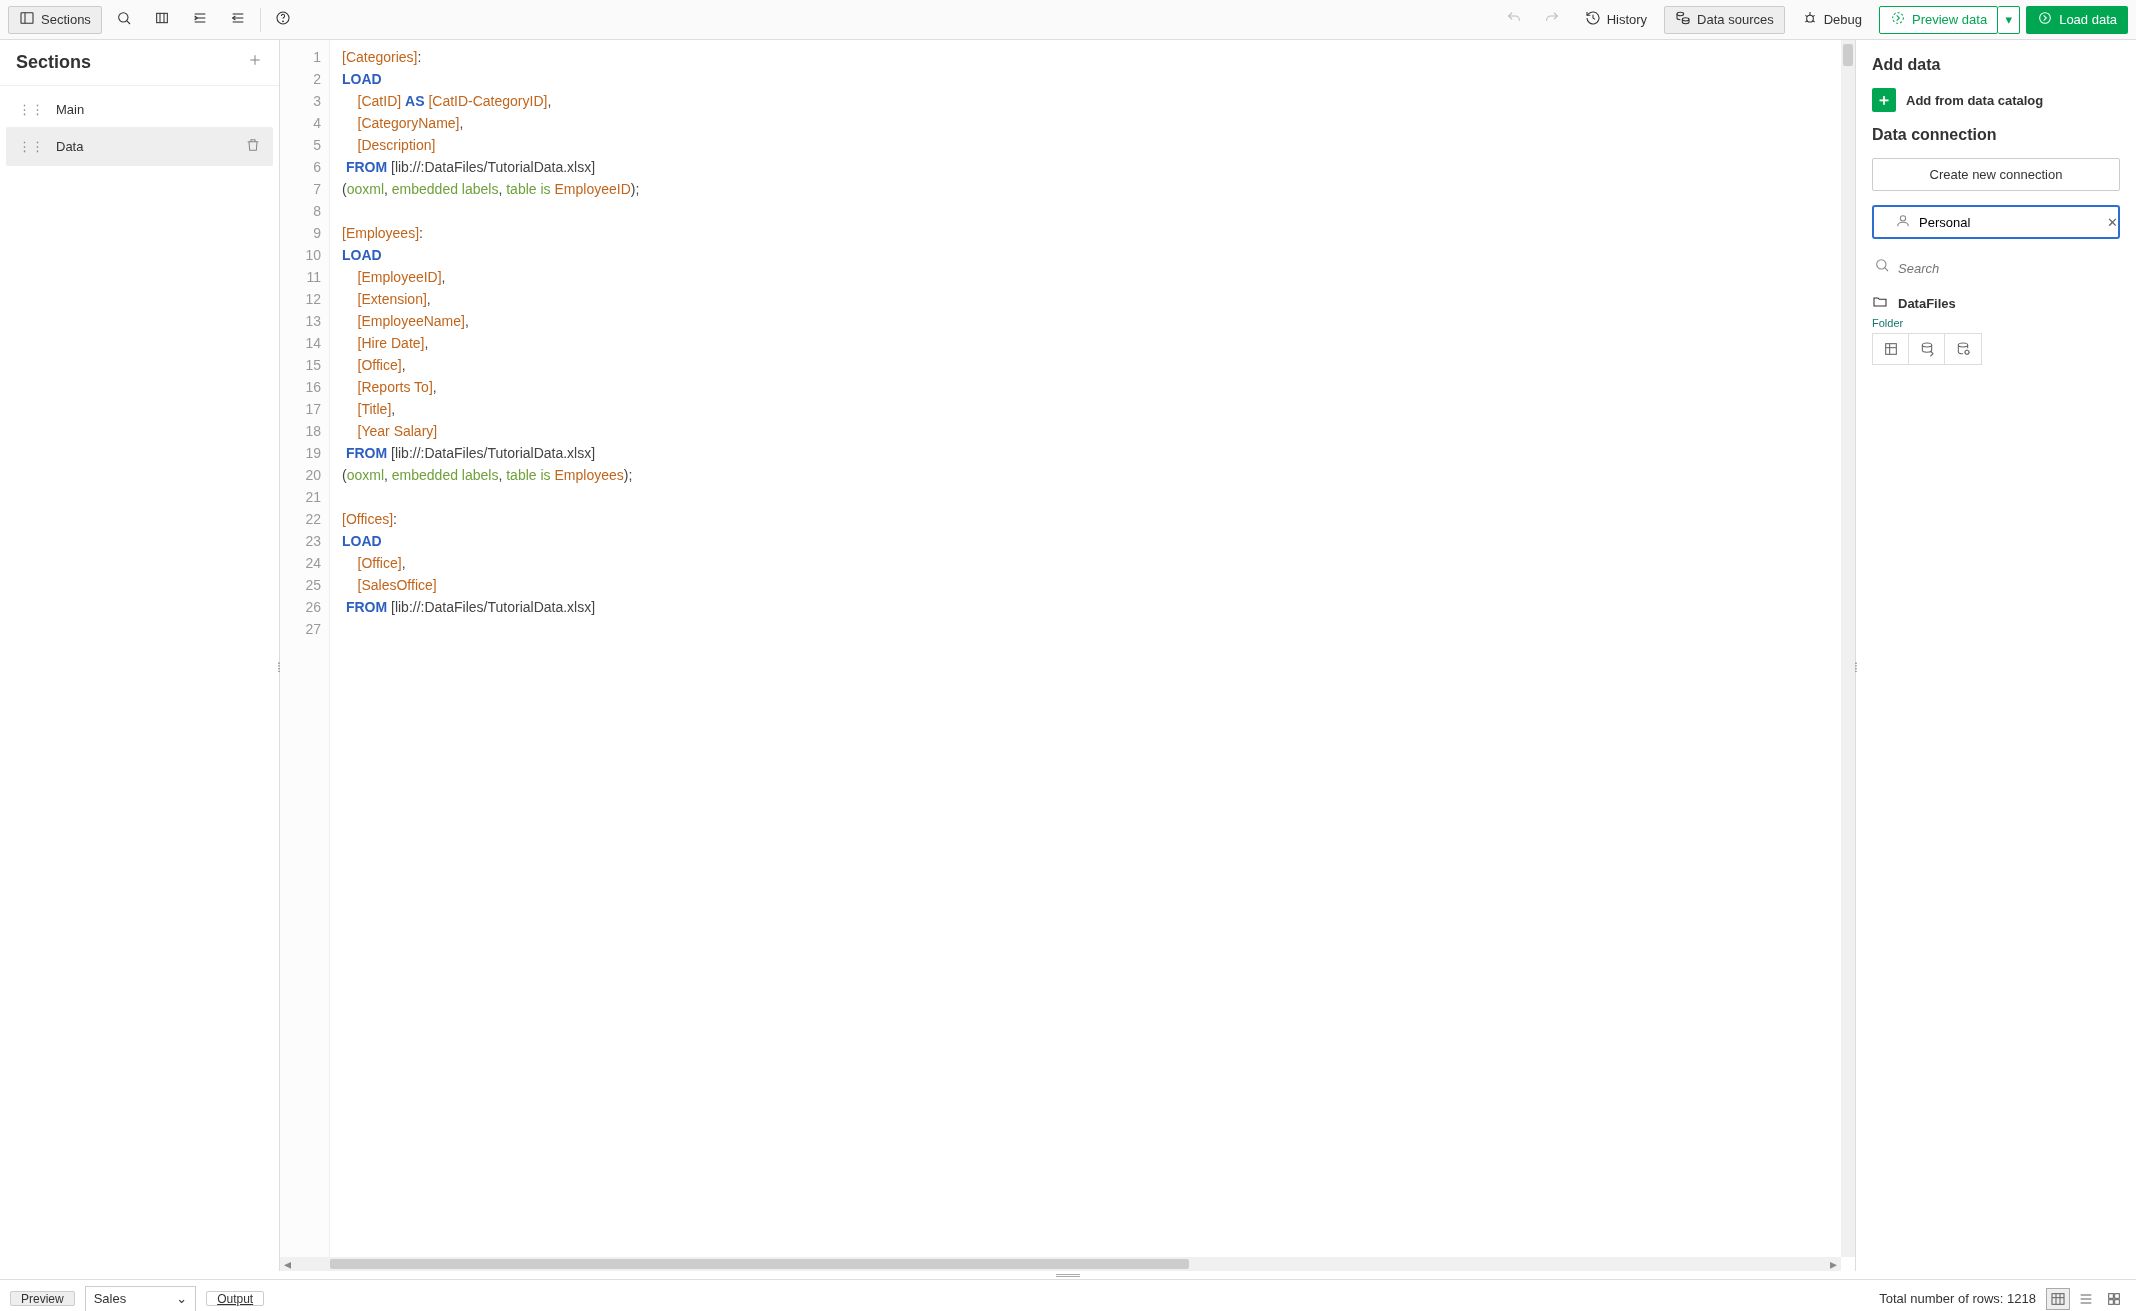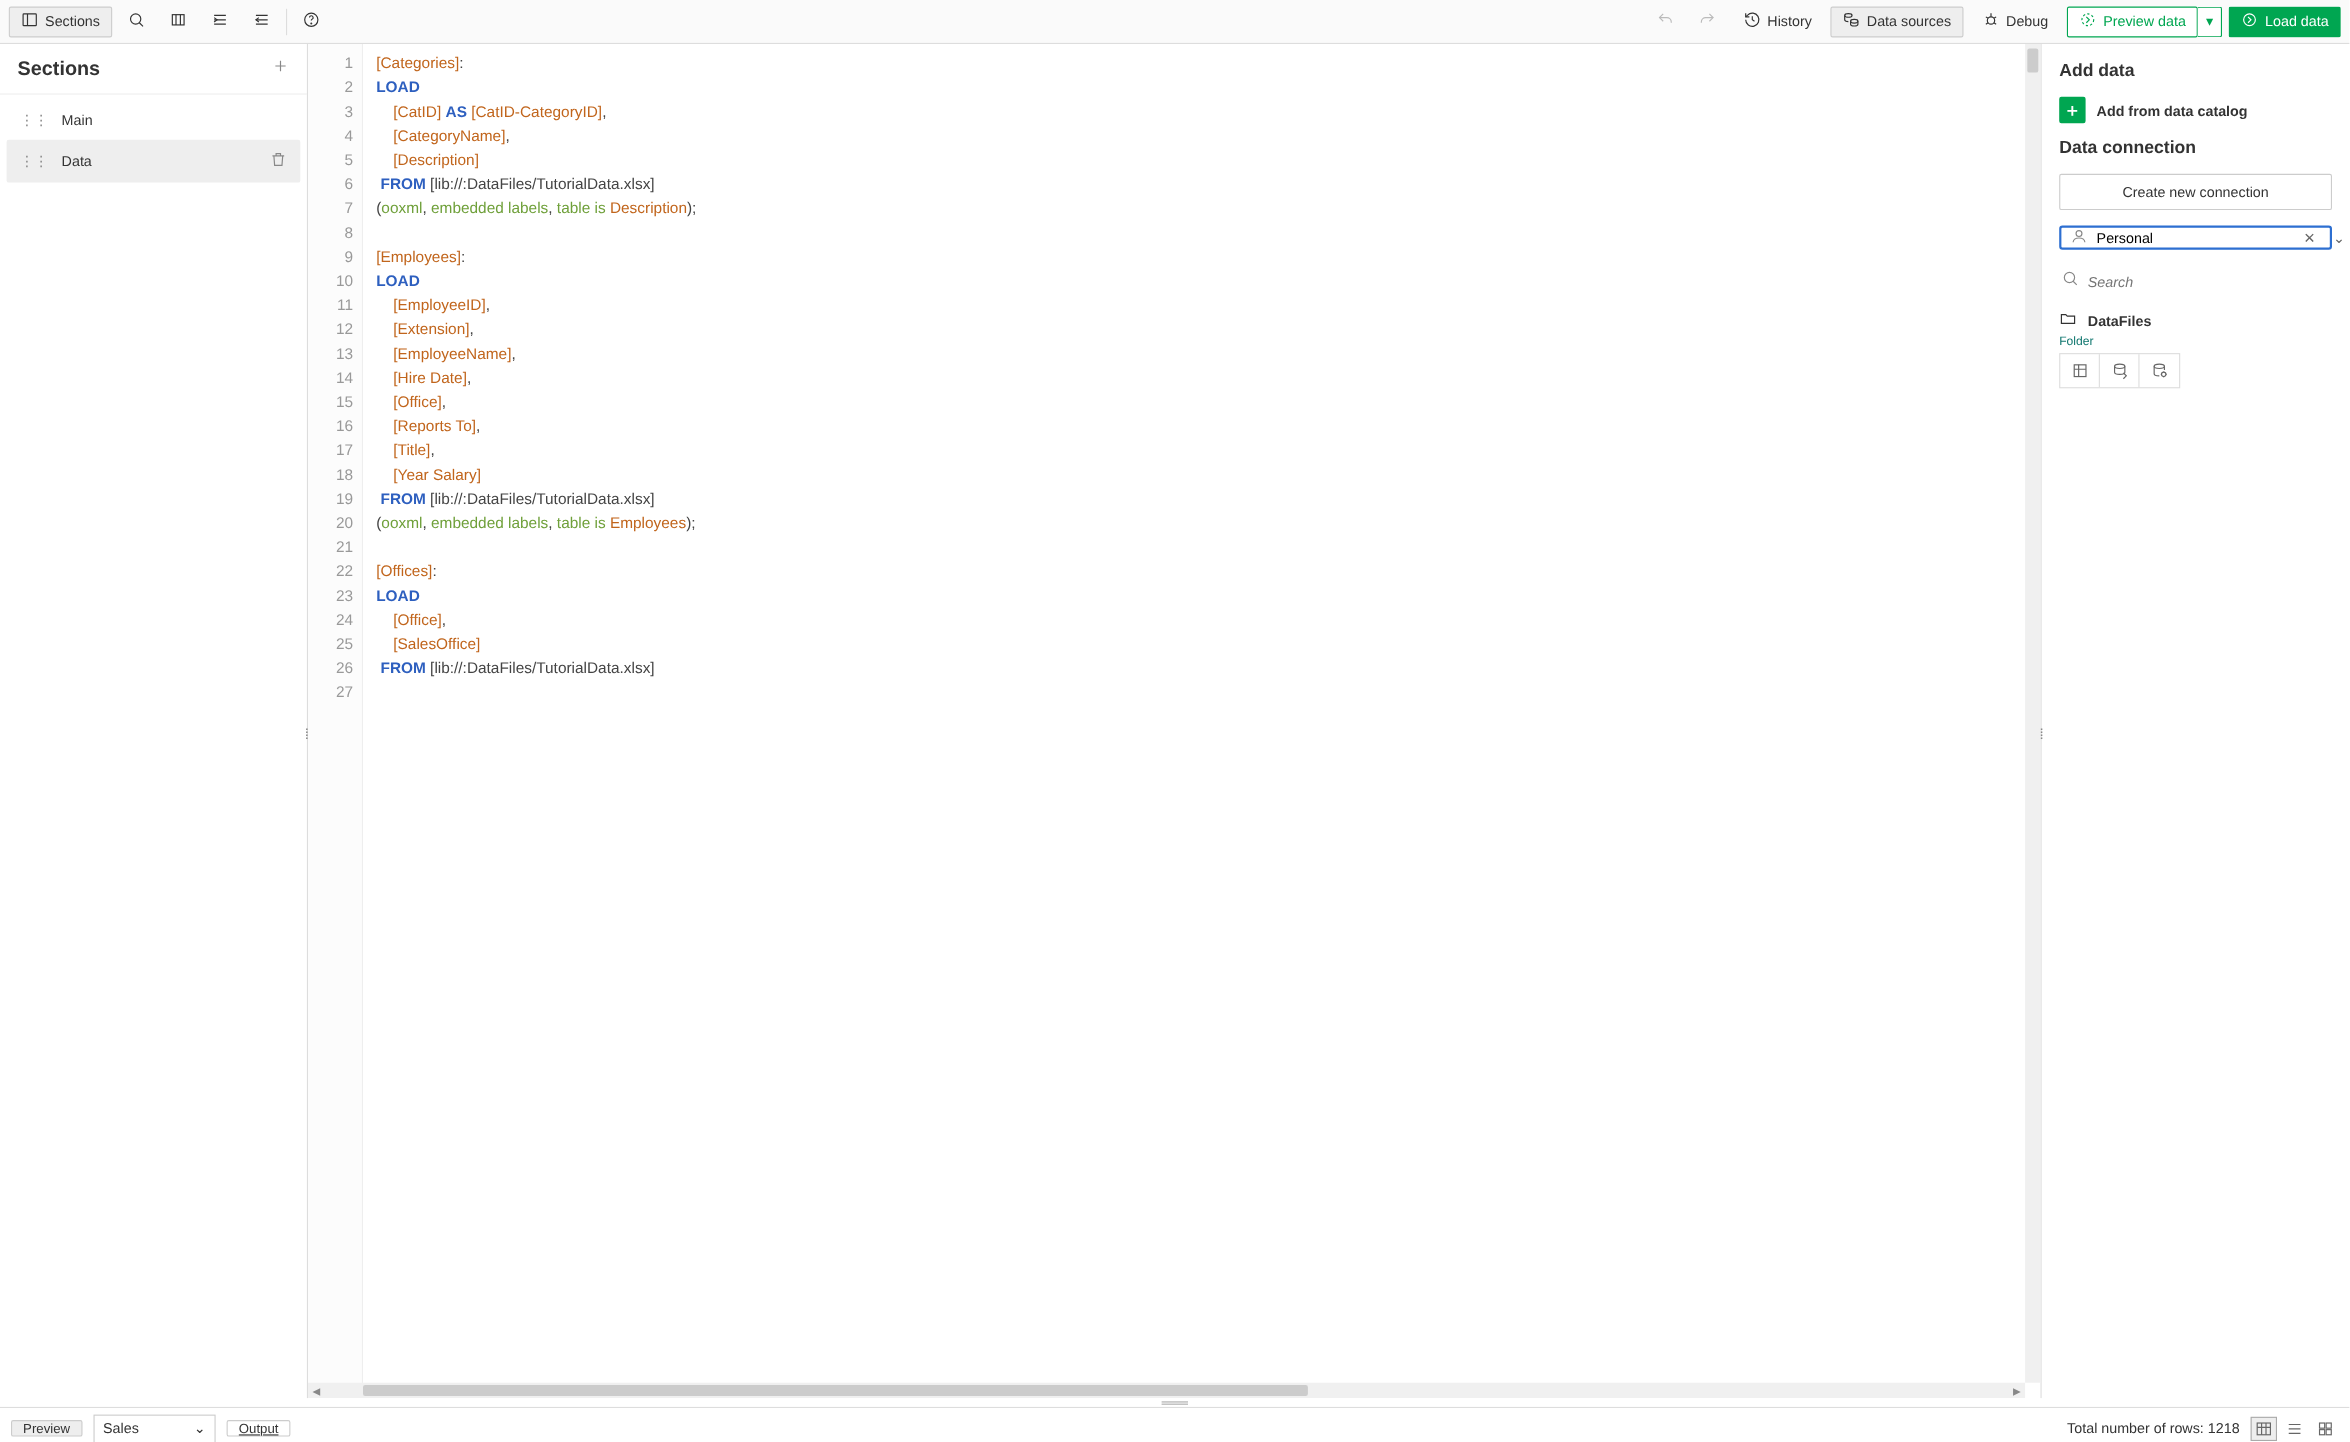--- a/index.html
+++ b/index.html
@@ -41,21 +41,21 @@
 .tok-kw { color: #2d5fbf; font-weight: bold; }
 .tok-fld { color: #c1651c; }
 .tok-fn { color: #6fa03a; }
 .tok-punc { color: #444; }
 
 .rightpanel { width: 280px; padding: 16px; display: flex; flex-direction: column; gap: 14px; position: relative; }
 .rightpanel h3 { font-size: 16px; font-weight: 600; }
 .rp-catalog { display: flex; align-items: center; gap: 10px; cursor: pointer; }
 .rp-catalog .plus { width: 24px; height: 24px; background: #00a651; color: #fff; display:flex; align-items:center; justify-content:center; font-size:16px; font-weight:bold; border-radius:2px; }
 .rp-create { border: 1px solid #ccc; text-align: center; padding: 8px; border-radius: 2px; cursor:pointer; }
-.rp-owner { border: 2px solid #2d6fd1; border-radius: 3px; display: flex; align-items: center; gap: 8px; padding: 4px 8px; height: 22px; }
+.rp-owner { border: 2px solid #2d6fd1; border-radius: 3px; display: flex; align-items: center; gap: 8px; padding: 4px 21px; height: 34px; }
 .rp-owner .oicon { color: #888; }
 .rp-owner input { border: none; outline: none; flex:1; font-size:13px; }
 .rp-owner .x, .rp-owner .chev { color: #666; cursor: pointer; padding: 0 4px; }
 .rp-search { display:flex; align-items:flex-end; gap:8px; color:#888; padding:4px 2px; }
 .rp-search input { border:none; outline:none; flex:1; font-size:13px; font-style:italic; color:#888; }
 .rp-conn { display:flex; flex-direction:column; gap:4px;justify-content:flex-end; }
 .rp-conn .row { display:flex; align-items:center; gap:10px; font-weight:600; }
 .rp-conn .sub { color:#0f766e; font-size:11px; }
 .rp-actions { display:flex; gap:0; border:1px solid #ddd; width:fit-content; }
 .rp-actions .a { width:36px; height:30px; display:flex; align-items:center; justify-content:center; border-right:1px solid #ddd; color:#666; cursor:pointer; }
@@ -249,21 +249,21 @@
 24
 25
 26
 27</div>
       <div class="code" id="code"><span class="tok-tbl">[Categories]</span><span class="tok-punc">:</span>
 <span class="tok-kw">LOAD</span>
     <span class="tok-fld">[CatID]</span> <span class="tok-kw">AS</span> <span class="tok-fld">[CatID-CategoryID]</span><span class="tok-punc">,</span>
     <span class="tok-fld">[CategoryName]</span><span class="tok-punc">,</span>
     <span class="tok-fld">[Description]</span>
  <span class="tok-kw">FROM</span> <span class="tok-punc">[lib://:DataFiles/TutorialData.xlsx]</span>
-<span class="tok-punc">(</span><span class="tok-fn">ooxml</span><span class="tok-punc">,</span> <span class="tok-fn">embedded labels</span><span class="tok-punc">,</span> <span class="tok-fn">table is</span> <span class="tok-tbl">Description</span><span class="tok-punc">);</span>
+<span class="tok-punc">(</span><span class="tok-fn">ooxml</span><span class="tok-punc">,</span> <span class="tok-fn">embedded labels</span><span class="tok-punc">,</span> <span class="tok-fn">table is</span> <span class="tok-tbl">EmployeeID</span><span class="tok-punc">);</span>
 &nbsp;
 <span class="tok-tbl">[Employees]</span><span class="tok-punc">:</span>
 <span class="tok-kw">LOAD</span>
     <span class="tok-fld">[EmployeeID]</span><span class="tok-punc">,</span>
     <span class="tok-fld">[Extension]</span><span class="tok-punc">,</span>
     <span class="tok-fld">[EmployeeName]</span><span class="tok-punc">,</span>
     <span class="tok-fld">[Hire Date]</span><span class="tok-punc">,</span>
     <span class="tok-fld">[Office]</span><span class="tok-punc">,</span>
     <span class="tok-fld">[Reports To]</span><span class="tok-punc">,</span>
     <span class="tok-fld">[Title]</span><span class="tok-punc">,</span>

